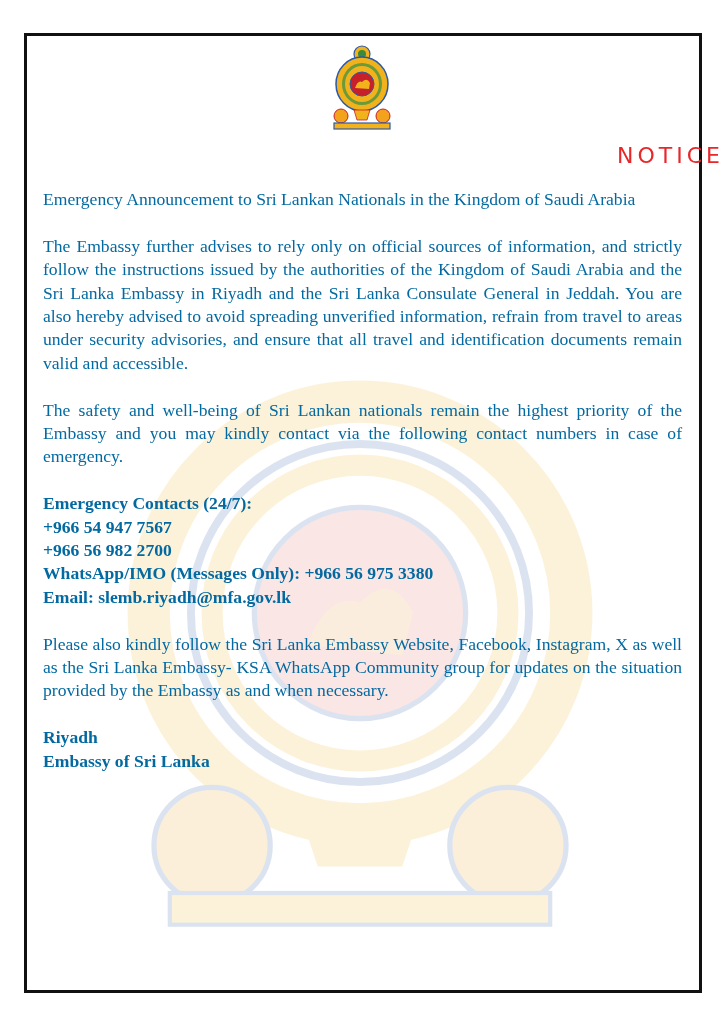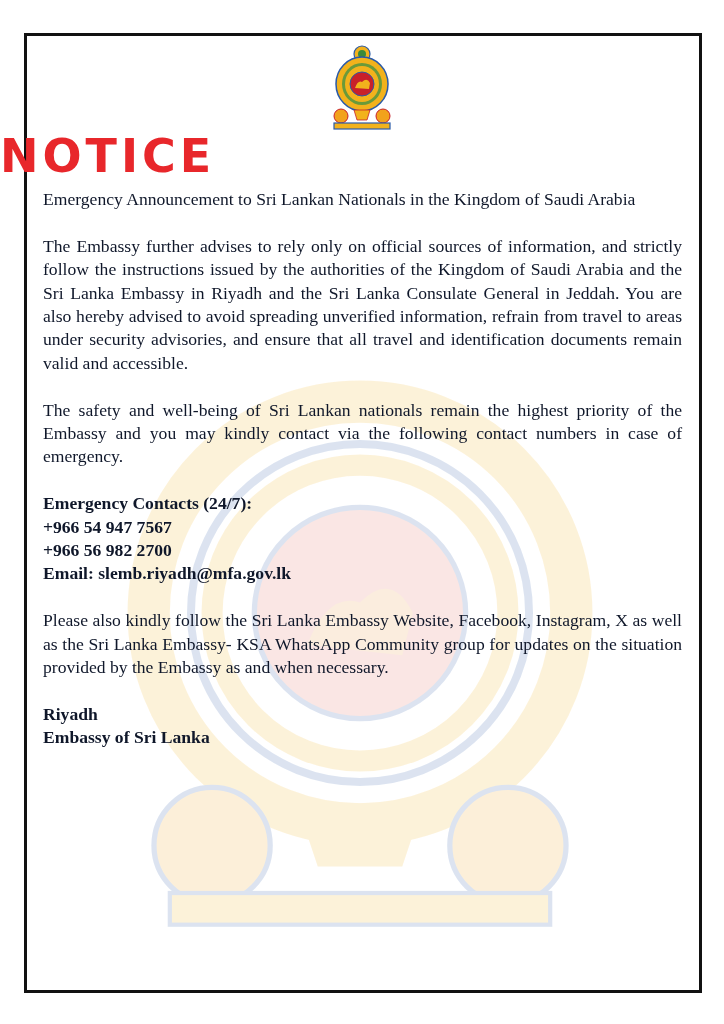--- a/index.html
+++ b/index.html
@@ -7,28 +7,28 @@
   .frame {
     position: absolute; left: 24px; top: 33px; width: 672px; height: 954px;
     border: 3px solid #111111; box-sizing: content-box; background: #ffffff;
   }
   .watermark {
     position: absolute; left: 95px; top: 370px; width: 530px; height: 560px;
     opacity: 0.16; pointer-events: none;
   }
   .emblem { position: absolute; left: 330px; top: 44px; width: 64px; height: 86px; }
   .notice {
-    position: absolute; left: 0; right: 0; top: 136px; text-align: left;
-    font-family: "DejaVu Sans", sans-serif; font-weight: bold; font-size: 46px;
+    position: absolute; left: 0; right: 0; top: 136px; text-align: right;
+    font-family: "DejaVu Sans", sans-serif; font-weight: normal; font-size: 22px;
     letter-spacing: 4px; color: #e8272b; line-height: 40px;
   }
   .content {
     position: absolute; left: 43px; top: 188px; width: 639px;
     font-family: "Liberation Serif", serif; font-size: 17.6px; line-height: 23.4px;
-    color: #0f172a; text-align: justify;
+    color: #0369a1; text-align: justify;
   }
   .content p { margin: 0 0 23.4px 0; }
   .content .line { display: block; text-align: left; }
   .content .nojust { text-align: left; font-weight: bold; }
 </style>
 </head>
 <body>
 
 <div class="frame"></div>
 
@@ -63,20 +63,21 @@
 <div class="notice">NOTICE</div>
 
 <div class="content">
   <p>Emergency Announcement to Sri Lankan Nationals in the Kingdom of Saudi Arabia</p>
   <p>The Embassy further advises to rely only on official sources of information, and strictly follow the instructions issued by the authorities of the Kingdom of Saudi Arabia and the Sri Lanka Embassy in Riyadh and the Sri Lanka Consulate General in Jeddah. You are also hereby advised to avoid spreading unverified information, refrain from travel to areas under security advisories, and ensure that all travel and identification documents remain valid and accessible.</p>
   <p>The safety and well-being of Sri Lankan nationals remain the highest priority of the Embassy and you may kindly contact via the following contact numbers in case of emergency.</p>
   <p class="nojust">
     <span class="line">Emergency Contacts (24/7):</span>
     <span class="line">+966 54 947 7567</span>
     <span class="line">+966 56 982 2700</span>
+    <span class="line">WhatsApp/IMO (Messages Only): +966 56 975 3380</span>
     <span class="line">Email: slemb.riyadh@mfa.gov.lk</span>
   </p>
   <p>Please also kindly follow the Sri Lanka Embassy Website, Facebook, Instagram, X as well as the Sri Lanka Embassy- KSA WhatsApp Community group for updates on the situation provided by the Embassy as and when necessary.</p>
   <p class="nojust">
     <span class="line">Riyadh</span>
     <span class="line">Embassy of Sri Lanka</span>
   </p>
 </div>
 
 </body></html>

